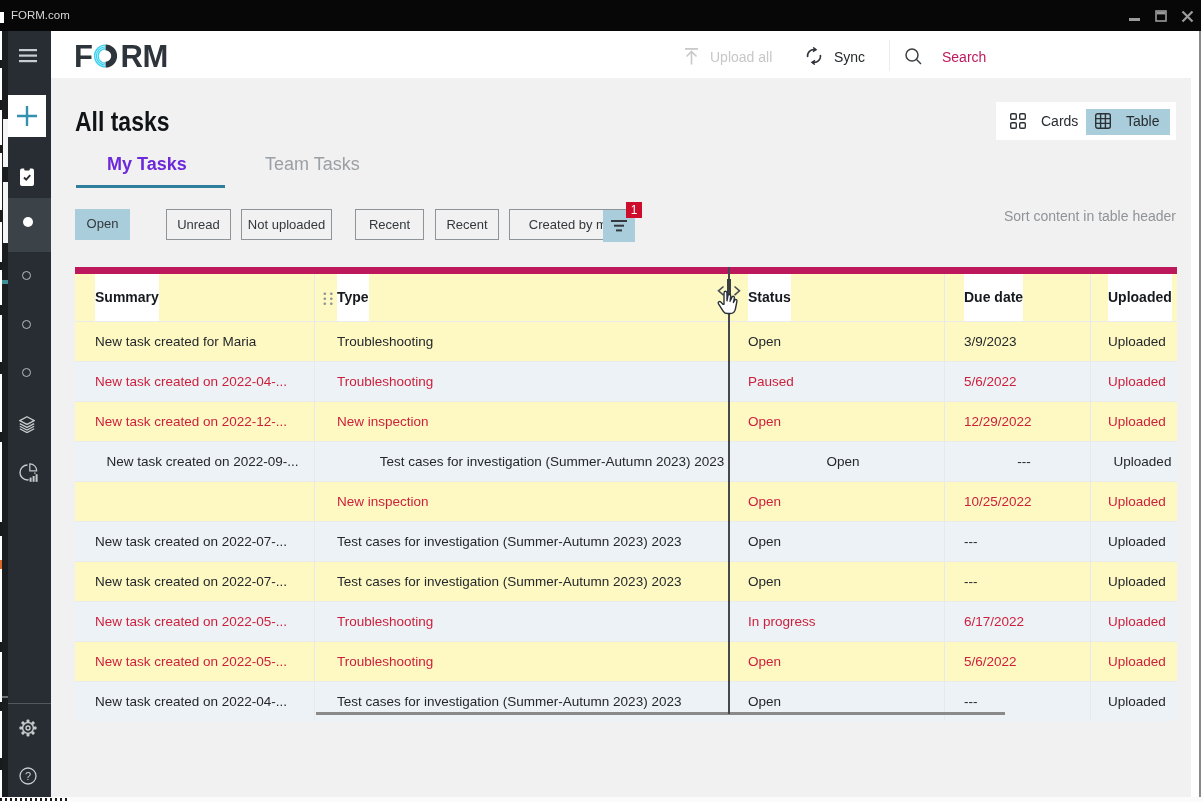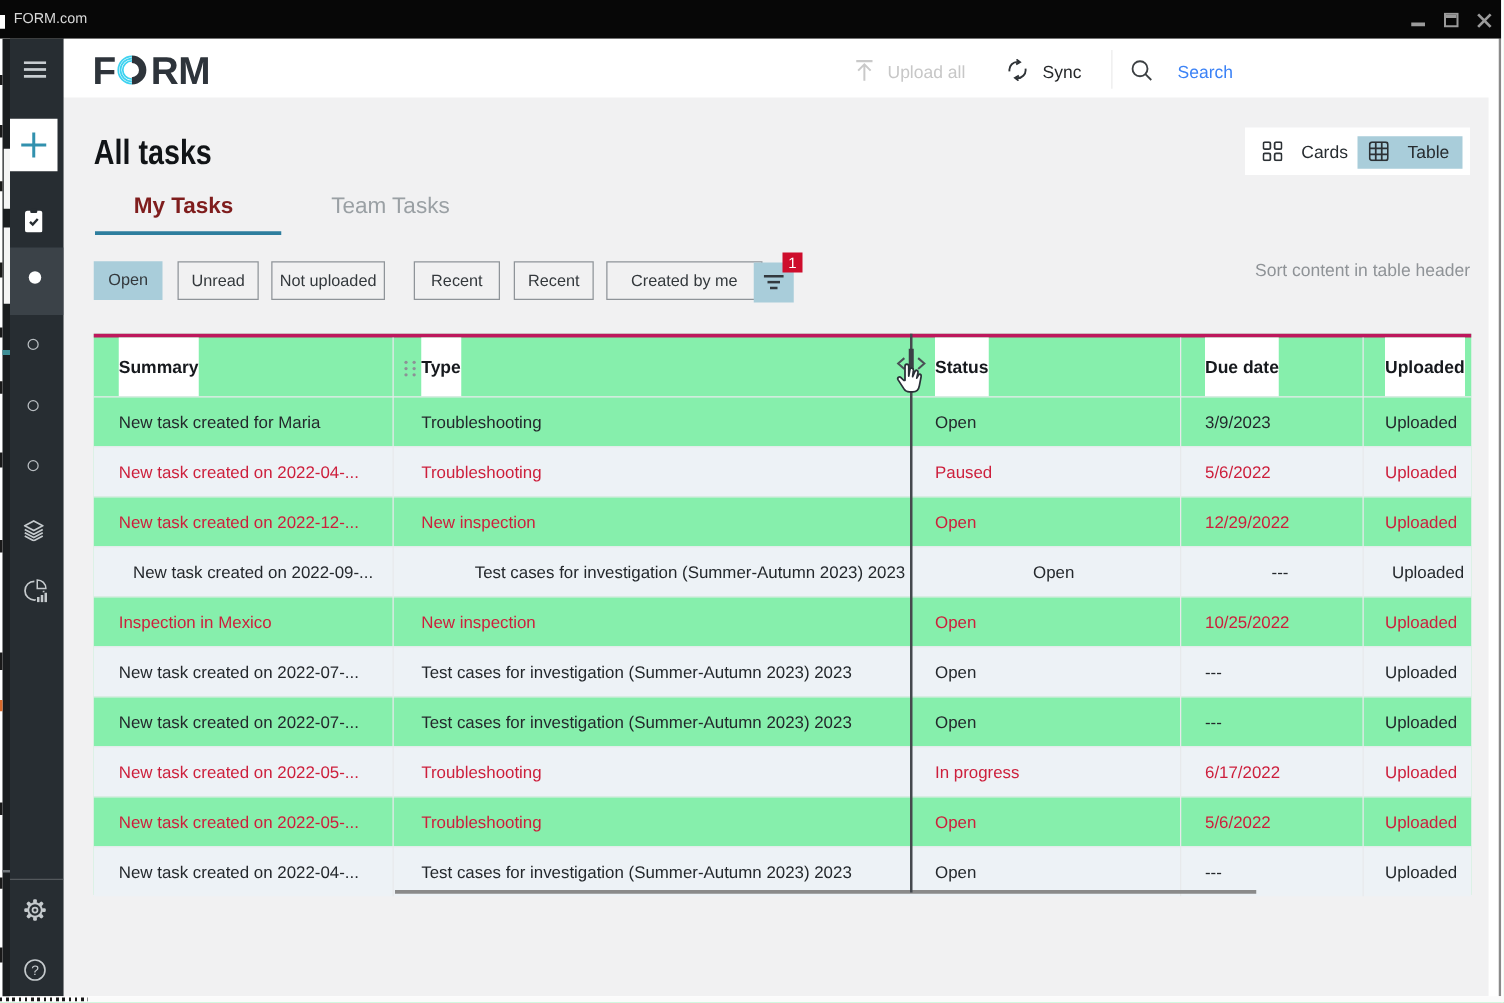--- a/index.html
+++ b/index.html
@@ -34,27 +34,27 @@
 #viewtoggle { left:945px; top:24px; width:180px; height:38px; background:#ffffff; }
 #tbl-seg { position:absolute; left:90px; top:7px; width:84px; height:26px; background:#a9cdda; }
 .seg-label { position:absolute; top:0; height:38px; line-height:38px; font-size:14px; color:#272c30; }
 
 
 .tab { position:absolute; top:76px; font-size:18px; }
 #tab-underline { left:25px; top:107px; width:149px; height:3px; background:#2e7e9e; }
 
 
 .chip { position:absolute; top:131px; height:31px; line-height:29px; font-size:13px; color:#33383c; text-align:center; }
-.chip.outline { border:1px solid #8f9499; }
+.chip.outline { border:1px solid #8f9499;margin-left:24px; }
 .chip.fill { background:#a9cdda; }
 
 #sortnote { left:895px; top:130px; width:230px; text-align:right; font-size:14px; color:#8f9397; }
 
 
-#tbl { left:24px; top:189px; width:1102px; height:449px; background:#86efac; border-top:3px solid #be185d; border-bottom:1px solid #e7e9eb; }
+#tbl { left:24px; top:189px; width:1102px; height:449px; background:#fef9c3; border-top:7px solid #be185d; border-bottom:1px solid #e7e9eb; }
 .hdr { position:absolute; top:0; height:47px; line-height:47px; font-weight:bold; font-size:14px; color:#16191d; background:#ffffff; }
 .row { position:absolute; left:0; width:1102px; height:40px; border-top:1px solid #e9ebed; }
 .row.alt { background:#edf2f6; }
 .cell { position:absolute; top:0; height:40px; line-height:39px; font-size:13.5px; color:#24282c; white-space:nowrap; overflow:hidden; }
 .red .cell { color:#cd1f3c; }
 .c1 { left:20px; width:215px; }
 .c2 { left:262px; width:430px; }
 .c3 { left:673px; width:190px; }
 .c4 { left:889px; width:120px; }
 .c5 { left:1033px; width:69px; }
@@ -180,21 +180,21 @@
     <path d="M 8.2 0.5 L 11.0 2.7 L 7.9 4.5" fill="none" stroke="#2f3337" stroke-width="1.5"></path>
     <path d="M 9.8 17.5 L 7.0 15.3 L 10.1 13.5" fill="none" stroke="#2f3337" stroke-width="1.5"></path>
   </svg>
   <div class="abs" style="left:783px; top:18px; font-size:14px; color:#26282a;">Sync</div>
   <div class="abs" style="left:838px; top:9px; width:1px; height:31px; background:#ececec;"></div>
 
   <svg class="abs" style="left:854px; top:17px;" width="17" height="17" viewBox="0 0 17 17">
     <circle cx="7" cy="7" r="6" fill="none" stroke="#3c4043" stroke-width="1.5"></circle>
     <path d="M11.3 11.3 L16 16" stroke="#3c4043" stroke-width="1.5"></path>
   </svg>
-  <div class="abs" style="left:891px; top:18px; font-size:14px; color:#3b82f6;">Search</div>
+  <div class="abs" style="left:891px; top:18px; font-size:14px; color:#be185d;">Search</div>
 </div>
 
 <div class="abs" id="content">
   <div class="abs" id="alltasks">All tasks</div>
 
   <div class="abs" id="viewtoggle">
     <div class="abs" id="tbl-seg"></div>
     <svg class="abs" style="left:14px; top:11px;" width="16" height="16" viewBox="0 0 16 16">
       <rect x="0.7" y="0.7" width="5.6" height="5.6" rx="1.2" fill="none" stroke="#2c3135" stroke-width="1.4"></rect>
       <rect x="9.7" y="0.7" width="5.6" height="5.6" rx="1.2" fill="none" stroke="#2c3135" stroke-width="1.4"></rect>
@@ -202,21 +202,21 @@
       <rect x="9.7" y="9.7" width="5.6" height="5.6" rx="1.2" fill="none" stroke="#2c3135" stroke-width="1.4"></rect>
     </svg>
     <div class="seg-label" style="left:45px;">Cards</div>
     <svg class="abs" style="left:99px; top:11px;" width="16" height="16" viewBox="0 0 16 16">
       <rect x="0.7" y="0.7" width="14.6" height="14.6" rx="2" fill="none" stroke="#2c3135" stroke-width="1.4"></rect>
       <path d="M0.7 5.6 H15.3 M0.7 10.4 H15.3 M5.6 0.7 V15.3 M10.4 0.7 V15.3" stroke="#2c3135" stroke-width="1.4"></path>
     </svg>
     <div class="seg-label" style="left:130px;">Table</div>
   </div>
 
-  <div class="tab" style="left:56px; color:#7f1d1d; font-weight:bold;">My Tasks</div>
+  <div class="tab" style="left:56px; color:#6d28d9; font-weight:bold;">My Tasks</div>
   <div class="tab" style="left:214px; color:#9aa0a4;">Team Tasks</div>
   <div class="abs" id="tab-underline"></div>
 
   <div class="chip fill" style="left:24px; width:55px;">Open</div>
   <div class="chip outline" style="left:91px; width:65px;">Unread</div>
   <div class="chip outline" style="left:166px; width:91px;">Not uploaded</div>
   <div class="chip outline" style="left:280px; width:69px;">Recent</div>
   <div class="chip outline" style="left:360px; width:64px;">Recent</div>
   <div class="chip outline" style="left:434px; width:125px;">Created by me</div>
   <div class="abs" style="left:552px; top:132px; width:32px; height:32px; background:#a9cdda;">
@@ -269,21 +269,20 @@
         <div class="cell c5">Uploaded</div>
     </div>
     <div class="row alt" style="top:167px;text-align:center;">
       <div class="cell c1">New task created on 2022-09-...</div>
         <div class="cell c2">Test cases for investigation (Summer-Autumn 2023) 2023</div>
         <div class="cell c3">Open</div>
         <div class="cell c4">---</div>
         <div class="cell c5">Uploaded</div>
     </div>
     <div class="row red" style="top:207px;">
-      <div class="cell c1">Inspection in Mexico</div>
         <div class="cell c2">New inspection</div>
         <div class="cell c3">Open</div>
         <div class="cell c4">10/25/2022</div>
         <div class="cell c5">Uploaded</div>
     </div>
     <div class="row alt" style="top:247px;">
       <div class="cell c1">New task created on 2022-07-...</div>
         <div class="cell c2">Test cases for investigation (Summer-Autumn 2023) 2023</div>
         <div class="cell c3">Open</div>
         <div class="cell c4">---</div>

